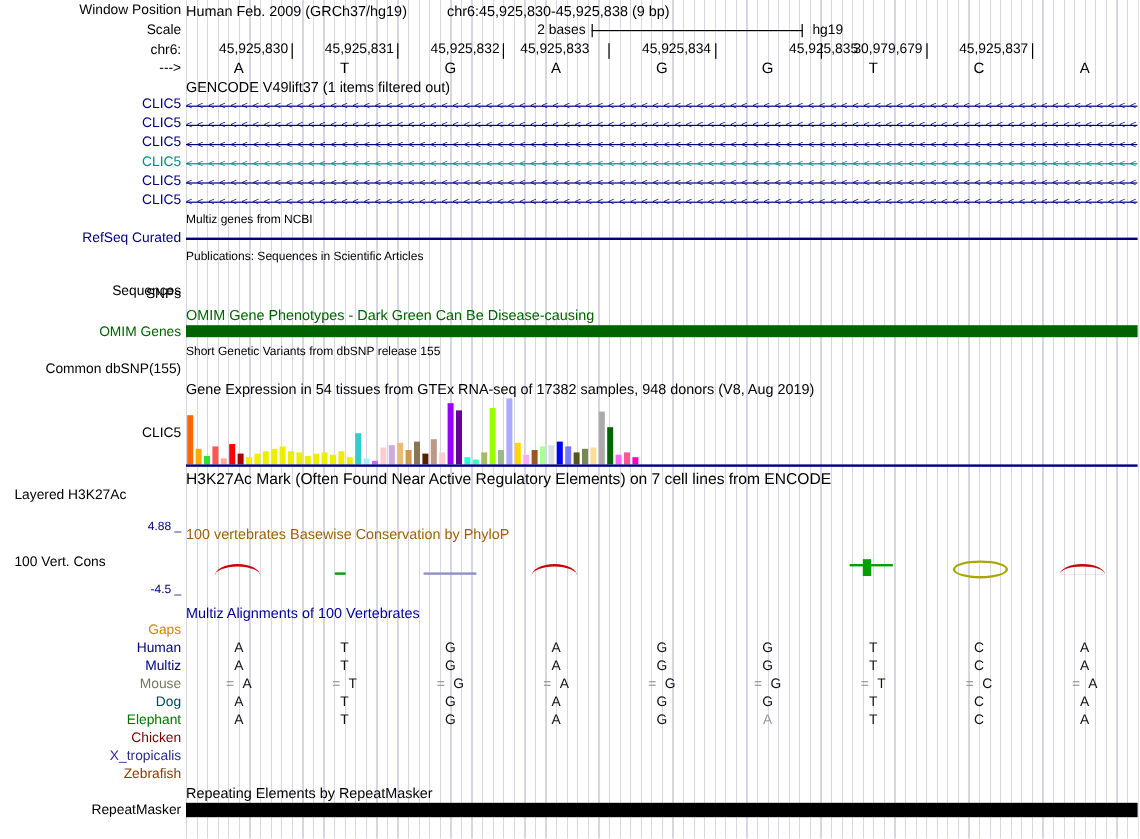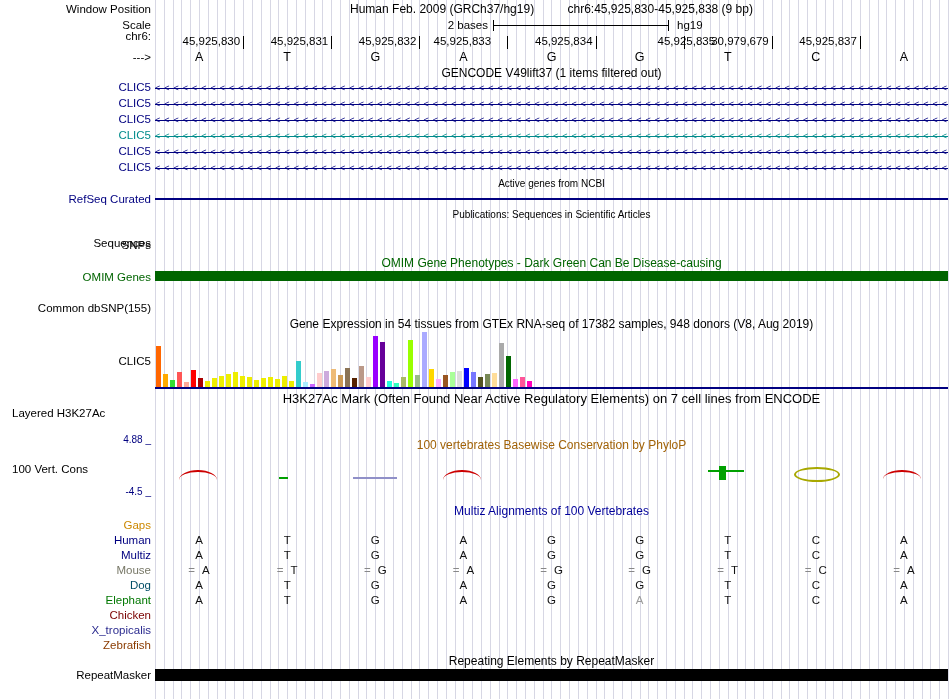--- a/index.html
+++ b/index.html
@@ -6,21 +6,21 @@
   #app{position:relative;width:950px;height:699px;background:#fff;font-family:"Liberation Sans",sans-serif;color:#000;overflow:hidden}
   #gridlines{position:absolute;left:155px;top:0;width:794px;height:699px;
     background-image:repeating-linear-gradient(to right,#d7d7e4 0,#d7d7e4 1px,transparent 1px,transparent 8.811px)}
   .lbl{position:absolute;height:14px;line-height:14px;font-size:11.5px;white-space:nowrap}
   .lbl.right{left:0;width:151px;text-align:right}
   .lbl.left{left:12px}
   .blue{color:#000080}
   .green{color:#006400}
   .t10{font-size:10px}
   .t13{font-size:13px}
-  .center-title{position:absolute;left:155px;width:793px;text-align:center;height:14px;line-height:14px;font-size:12px;white-space:nowrap}
+  .center-title{position:absolute;left:155px;width:793px;text-align:left;height:14px;line-height:14px;font-size:12px;white-space:nowrap}
   .center-title.t10{font-size:10px}
   .center-title.t13{font-size:13px}
   .consblue{color:#a16207}
   .multizblue{color:#000099}
   .center-title span + span{margin-left:30px}
   .coord{position:absolute;font-size:11.5px;height:13px;line-height:13px;text-align:right;white-space:nowrap}
   .tick{position:absolute;width:1px;height:13px;background:#000}
   .base{position:absolute;font-size:12.5px;height:14px;line-height:14px;text-align:center}
   .arrowline{position:absolute;left:155px;width:793px;height:16px;line-height:16px;font-size:9px;letter-spacing:4px;white-space:nowrap;overflow:hidden}
   .arrowline::before{content:"";position:absolute;left:0;right:0;top:8px;height:1px;background:currentColor}
@@ -51,37 +51,38 @@
   <div class="center-title" style="top:2px">
     <span>Human Feb. 2009 (GRCh37/hg19)</span>
     <span>chr6:45,925,830-45,925,838 (9 bp)</span>
   </div>
 
   <div class="lbl right" style="top:18px">Scale</div>
   <div class="scale-bases">2 bases</div>
   <div class="scalebar"></div>
   <div class="scale-asm">hg19</div>
 
-  <div class="lbl right" style="top:29px">chr6:</div>
+  <div class="lbl right" style="top:35px">chr6:</div>
   <div class="lbl right" style="top:50px">---&gt;</div>
 
   <div class="center-title" style="top:66px">GENCODE V49lift37 (1 items filtered out)</div>
 
-  <div class="center-title t10" style="top:177px">Active genes from NCBI</div>
+  <div class="center-title t10" style="top:177px">Multiz genes from NCBI</div>
   <div class="lbl right blue" style="top:192px">RefSeq Curated</div>
   <div id="refseq-line"></div>
 
   <div class="center-title t10" style="top:208px">Publications: Sequences in Scientific Articles</div>
   <div class="lbl right" style="top:236px">Sequences</div>
   <div class="lbl right" style="top:238px">SNPs</div>
 
   <div class="center-title green" style="top:256px">OMIM Gene Phenotypes - Dark Green Can Be Disease-causing</div>
   <div class="lbl right green" style="top:270px">OMIM Genes</div>
   <div id="omim-bar"></div>
 
+  <div class="center-title t10" style="top:287px">Short Genetic Variants from dbSNP release 155</div>
   <div class="lbl right" style="top:301px">Common dbSNP(155)</div>
 
   <div class="center-title" style="top:317px">Gene Expression in 54 tissues from GTEx RNA-seq of 17382 samples, 948 donors (V8, Aug 2019)</div>
   <div class="lbl right" style="top:354px">CLIC5</div>
   <div id="gtex-chart">
       <div class="gtex-bar" style="left: 0px; height: 41px; background: rgb(255, 102, 0);"></div>
       <div class="gtex-bar" style="left: 7px; height: 13px; background: rgb(255, 170, 0);"></div>
       <div class="gtex-bar" style="left: 14px; height: 7px; background: rgb(51, 221, 51);"></div>
       <div class="gtex-bar" style="left: 21px; height: 15px; background: rgb(255, 85, 85);"></div>
       <div class="gtex-bar" style="left: 28px; height: 5px; background: rgb(255, 170, 153);"></div>

